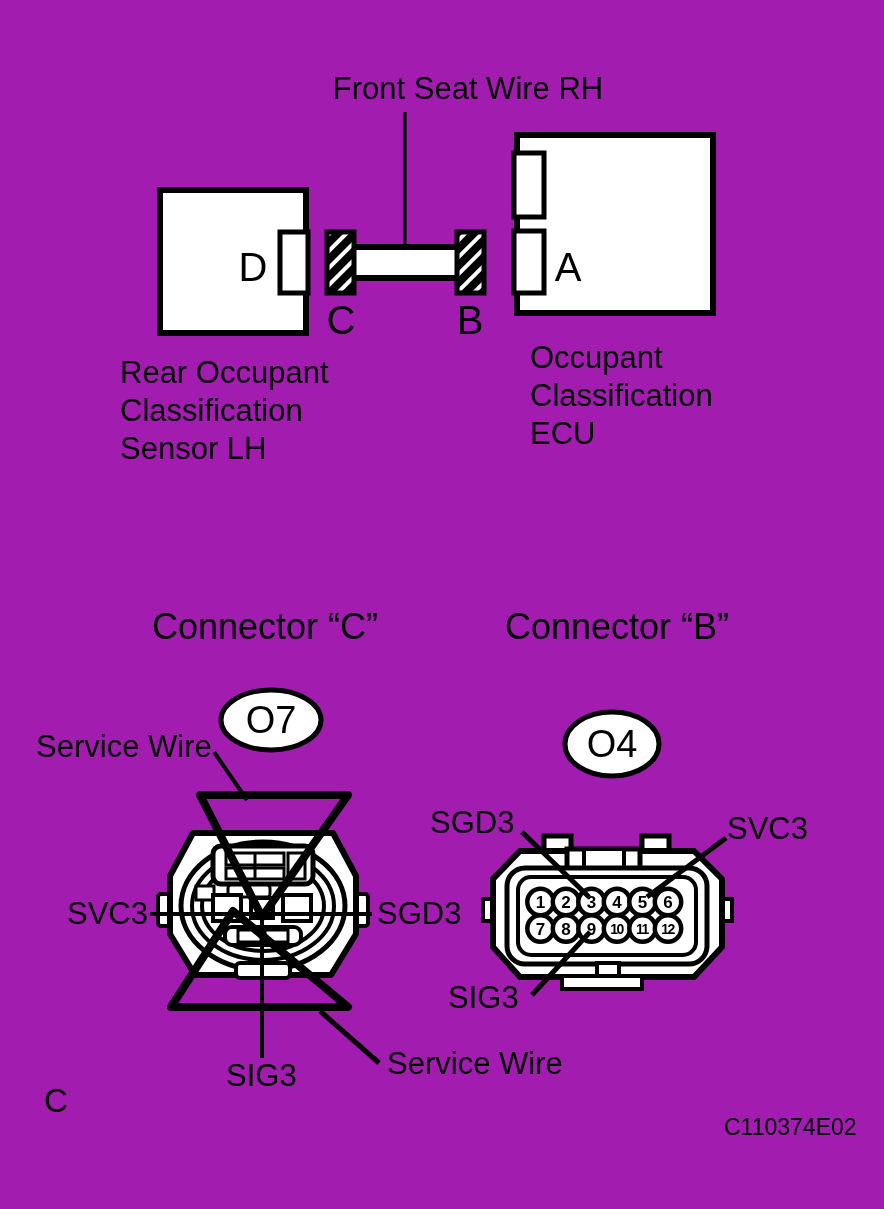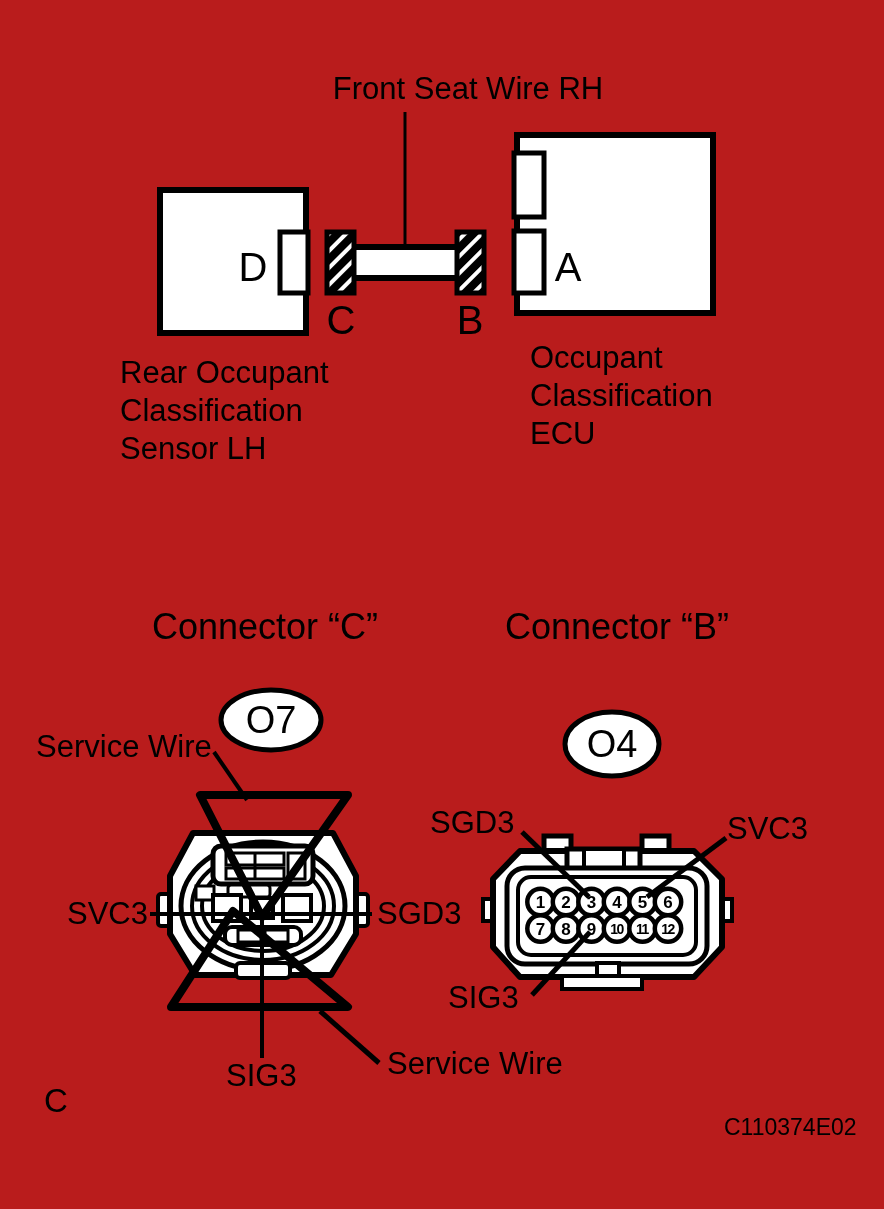--- a/index.html
+++ b/index.html
@@ -1,16 +1,16 @@
 <!DOCTYPE html>
 <html><head>
 <meta charset="utf-8">
 <style>
   html,body{margin:0;padding:0;background:#ffffff;}
-  .canvas{position:relative;width:884px;height:1209px;background:#b91c1c;overflow:hidden;}
+  .canvas{position:relative;width:884px;height:1209px;background:#a21caf;overflow:hidden;}
   svg{display:block;}
   text{font-family:"Liberation Sans","DejaVu Sans",sans-serif;fill:#000;}
   .lbl{font-size:31px;}
   .ttl{font-size:36px;}
   .big{font-size:40px;}
   .badge{font-size:38px;}
   .pin1{font-size:17px;font-weight:bold;}
   .pin2{font-size:14px;font-weight:bold;letter-spacing:-1.5px;}
   .code{font-size:23px;}
 </style>

